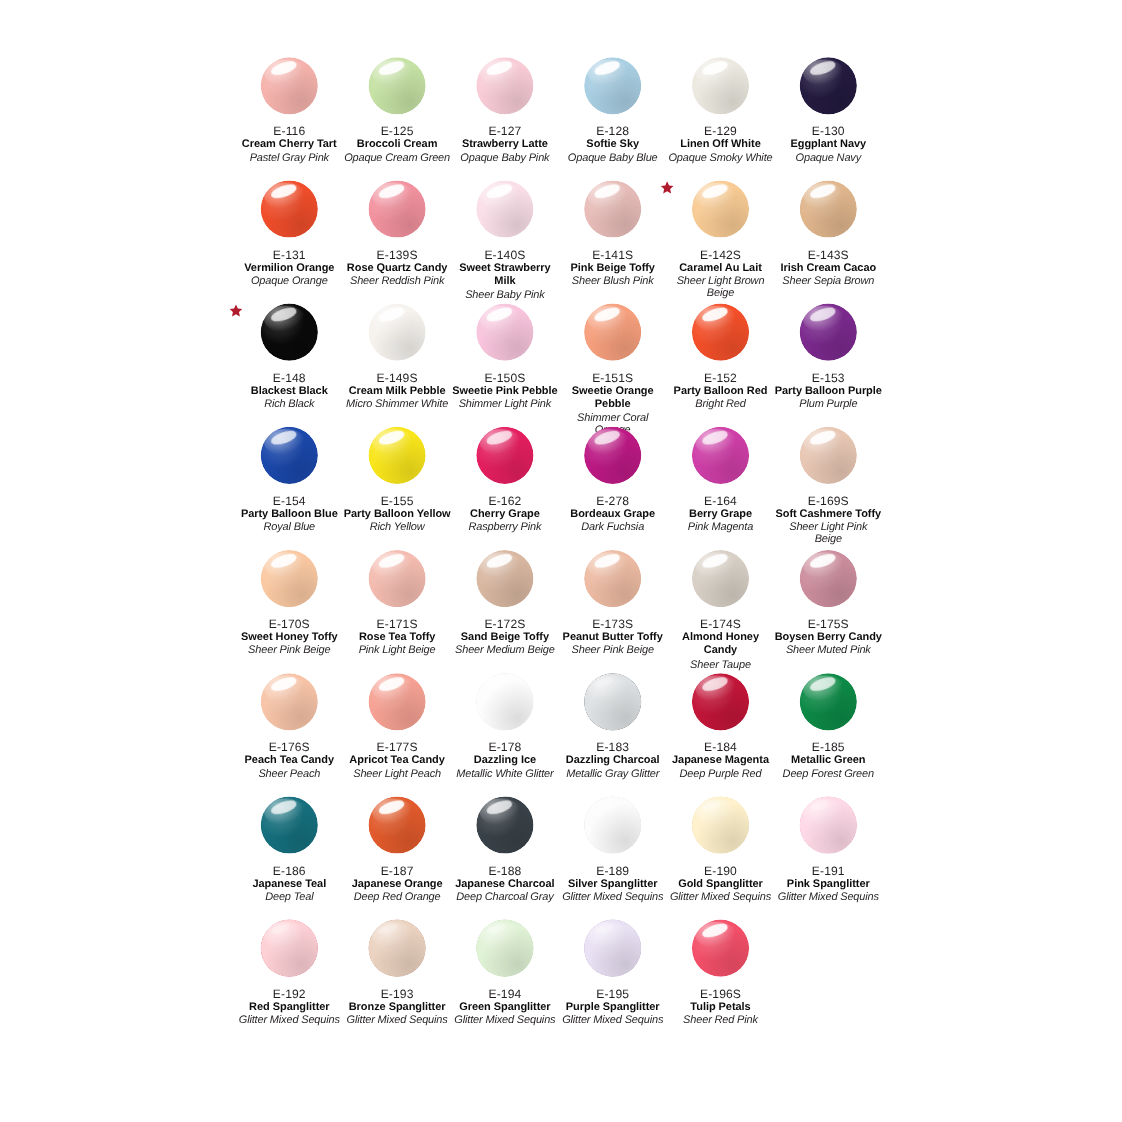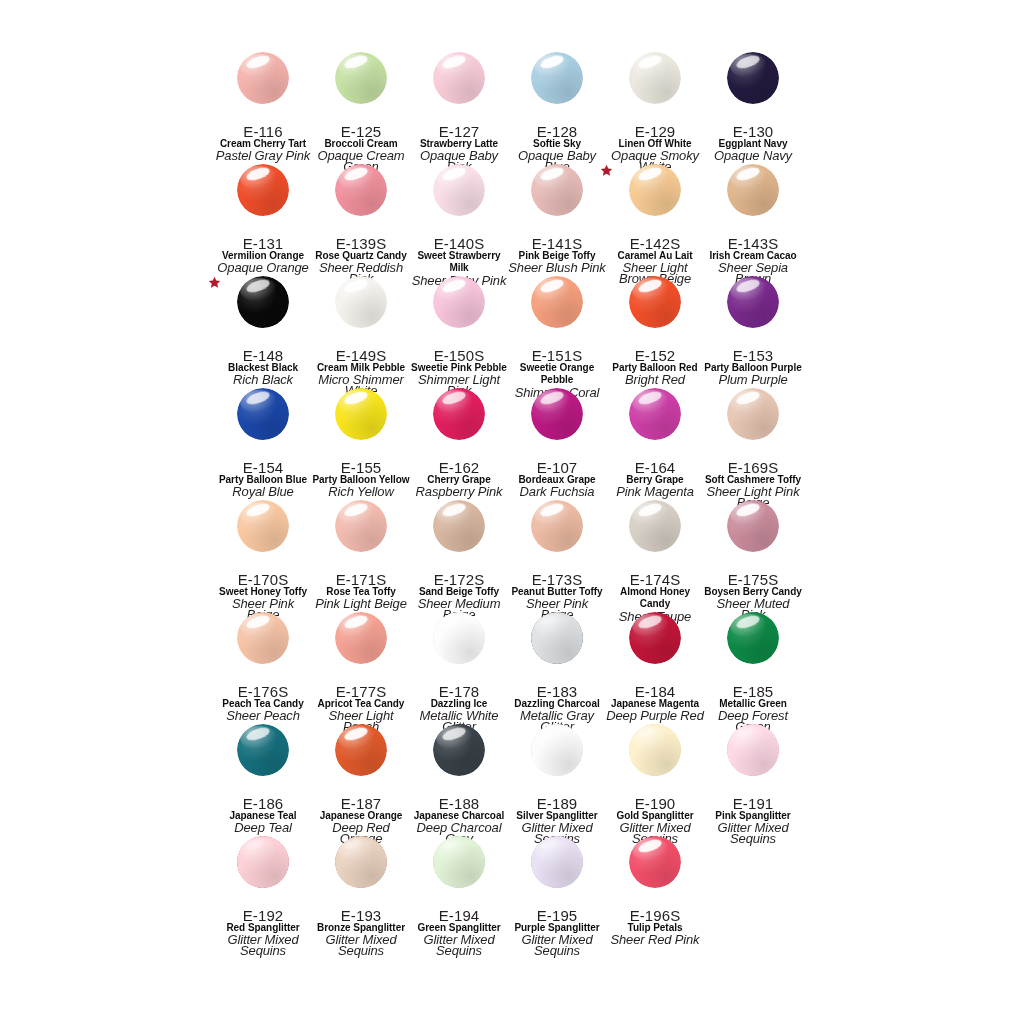--- a/index.html
+++ b/index.html
@@ -88,35 +88,35 @@
     position: absolute;
     inset: 0;
     border-radius: 50%;
     background-repeat: repeat;
     background-size: 9px 9px, 7px 7px, 11px 11px, 5px 5px;
     opacity: 0.95;
   }
   .swatch.glitter .gloss { opacity: 0.35; width: 34%; height: 14%; }
 
   .code {
-    font-size: 15px;
+    font-size: 11px;
     line-height: 12px;
     color: #231f20;
-    margin-top: 18px;
+    margin-top: 6px;
     letter-spacing: 0.1px;
   }
   .name {
     font-size: 10px;
     line-height: 12.4px;
     font-weight: bold;
     color: #0d0d0d;
     letter-spacing: -0.05px;
   }
   .desc {
-    font-size: 13px;
+    font-size: 10px;
     line-height: 11px;
     font-style: italic;
     color: #231f20;
     letter-spacing: -0.15px;
   }
   .star {
     position: absolute;
     left: -6px;
     top: 0px;
     width: 14px;
@@ -418,21 +418,21 @@
       </div>
       <div class="cell">
         <div class="swatch-wrap">
           <div class="swatch dark">
             <div class="base" style="background: rgb(189, 26, 133);"></div>
             <div class="sheen"></div>
             <div class="shade"></div>
             <div class="gloss"></div>
           </div>
         </div>
-        <div class="code">E-107</div>
+        <div class="code">E-278</div>
         <div class="name">Bordeaux Grape</div>
         <div class="desc">Dark Fuchsia</div>
       </div>
       <div class="cell">
         <div class="swatch-wrap">
           <div class="swatch dark">
             <div class="base" style="background: rgb(207, 63, 168);"></div>
             <div class="sheen"></div>
             <div class="shade"></div>
             <div class="gloss"></div>

